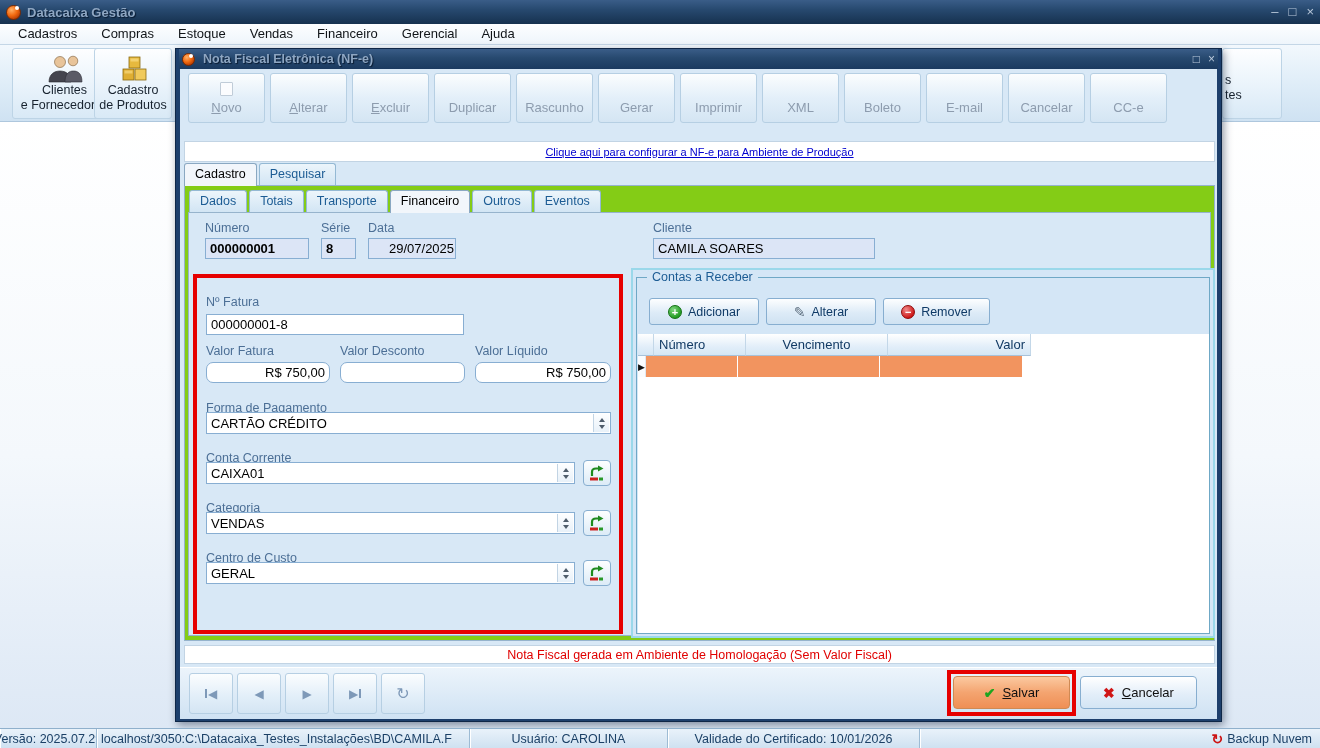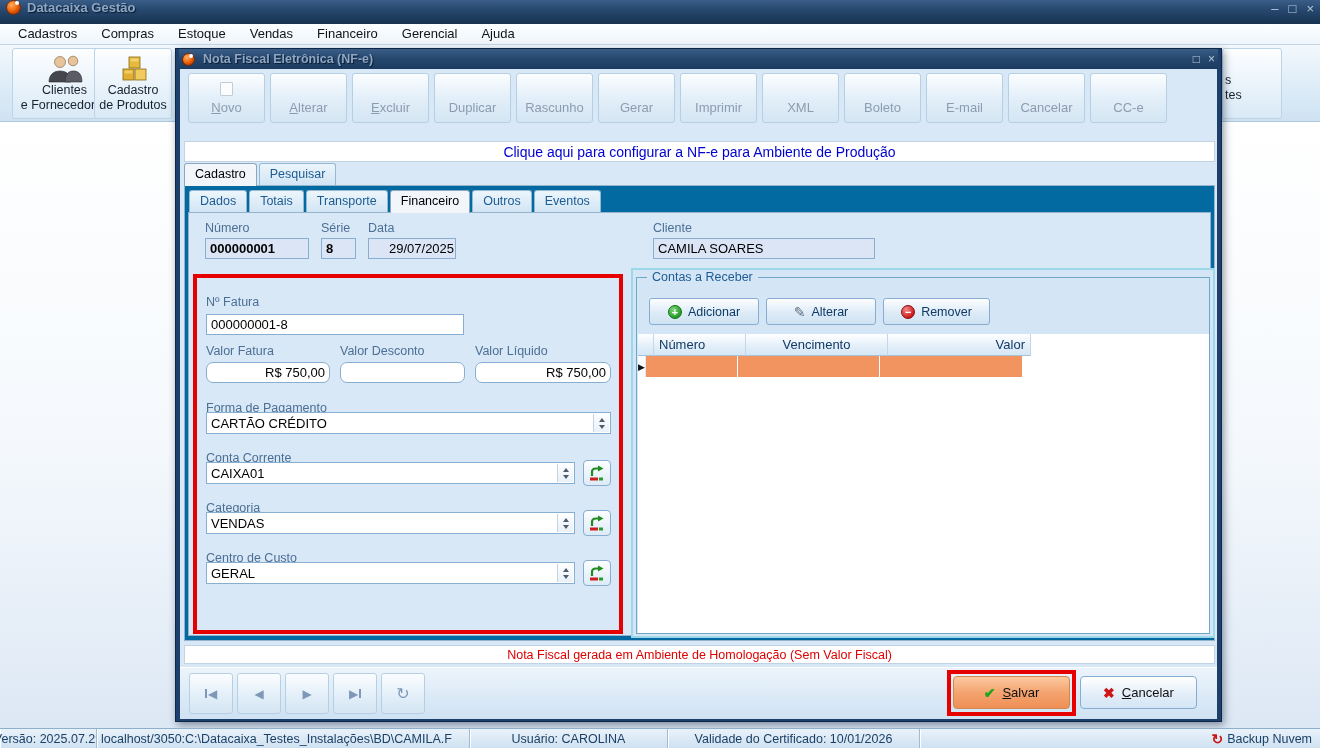--- a/index.html
+++ b/index.html
@@ -3,21 +3,21 @@
 <meta charset="utf-8">
 <style>
   * { margin:0; padding:0; box-sizing:border-box; }
   html,body { width:1320px; height:748px; overflow:hidden; font-family:"Liberation Sans", sans-serif; }
   body { position:relative; background:#dfe9f5; }
 
   
   .titlebar {
     position:absolute; left:0; top:0; width:1320px; height:24px;
     background:linear-gradient(180deg,#3a5d88 0%,#27496f 40%,#16314f 100%);
-    display:flex; padding:0 6px; gap:6px;
+    display:flex; align-items:center; padding:0 6px; gap:6px;
   }
   .app-ico { width:15px; height:15px; border-radius:50%;
     background:radial-gradient(circle at 35% 30%, #ffb066, #f26a10 45%, #a52f00 90%);
     border:1px solid #7c2a00; position:relative; flex:0 0 auto; }
   .app-ico::after { content:""; position:absolute; right:1px; top:0; width:4px; height:4px; border-radius:50%; background:#fff; }
   .titletext { color:#8ea6c2; font-weight:bold; font-size:13px; text-shadow:1px 1px 1px #0a1c33; }
   .winctl { margin-left:auto; display:flex; gap:10px; color:#b9c8da; font-size:13px; }
   .winctl span { cursor:default; line-height:18px; }
 
   .menubar {
@@ -72,30 +72,30 @@
   .nfe-body { position:absolute; left:4px; top:20px; width:1037px; height:650px; background:#d8e8f6; }
 
   .nfe-toolbar { position:absolute; left:8px; top:4px; display:flex; gap:5px; }
   .tbtn { width:77px; height:50px; border:1px solid #b6cfe3; border-radius:3px;
     background:linear-gradient(180deg,#fbfdfe,#e3eff9 50%,#d4e5f3);
     color:#8d9cae; font-size:13px; display:flex; flex-direction:column; align-items:center; justify-content:flex-end; padding-bottom:7px; }
   .tbtn .tico { width:13px; height:14px; border:1px solid #c0ccd8; background:#fbfcfe; margin-bottom:4px; border-radius:1px; }
 
   .linkstrip { position:absolute; left:4px; top:72px; width:1031px; height:21px; background:#ffffff;
     border:1px solid #c2d4e4; display:flex; align-items:center; justify-content:center; }
-  .linkstrip a { color:#0000cf; font-size:14px; cursor:pointer; }
+  .linkstrip a { color:#0000cf; font-size:11px; text-decoration:underline; cursor:pointer; }
 
   .tabs { position:absolute; left:4px; top:94px; height:22px; display:flex; gap:2px; }
   .tab { padding:3px 10px 0 10px; font-size:12.5px; color:#1c5c94; height:22px;
     border:1px solid #94b9d4; border-bottom:none; border-radius:3px 3px 0 0;
     background:linear-gradient(180deg,#ecf5fb,#d2e5f4); }
   .tab.active { background:#f2f6fb; color:#000; border-color:#8aa8c2; height:23px; position:relative; z-index:2; }
 
   .tabpanel { position:absolute; left:4px; top:116px; width:1031px; height:456px;
-    border:1px solid #96b3cc; background:#0369a1; }
+    border:1px solid #96b3cc; background:#84cc16; }
 
   .subtabs { position:absolute; left:4px; top:4px; height:22px; display:flex; gap:2px; }
   .subtabpanel { position:absolute; left:3px; top:26px; width:1023px; height:424px;
     border:1px solid #96b3cc; background:#d8e8f6; }
 
   .flabel { position:absolute; font-size:12.5px; color:#4c6f96; white-space:nowrap; }
   .fbox { position:absolute; height:21px; border:1px solid #88aed2; background:#dce5f6;
     font-size:13px; color:#000; display:flex; align-items:center; padding:0 4px; white-space:nowrap; overflow:hidden; }
   .fbox.bold { font-weight:bold; }
   .fbox.white { background:#ffffff; }

